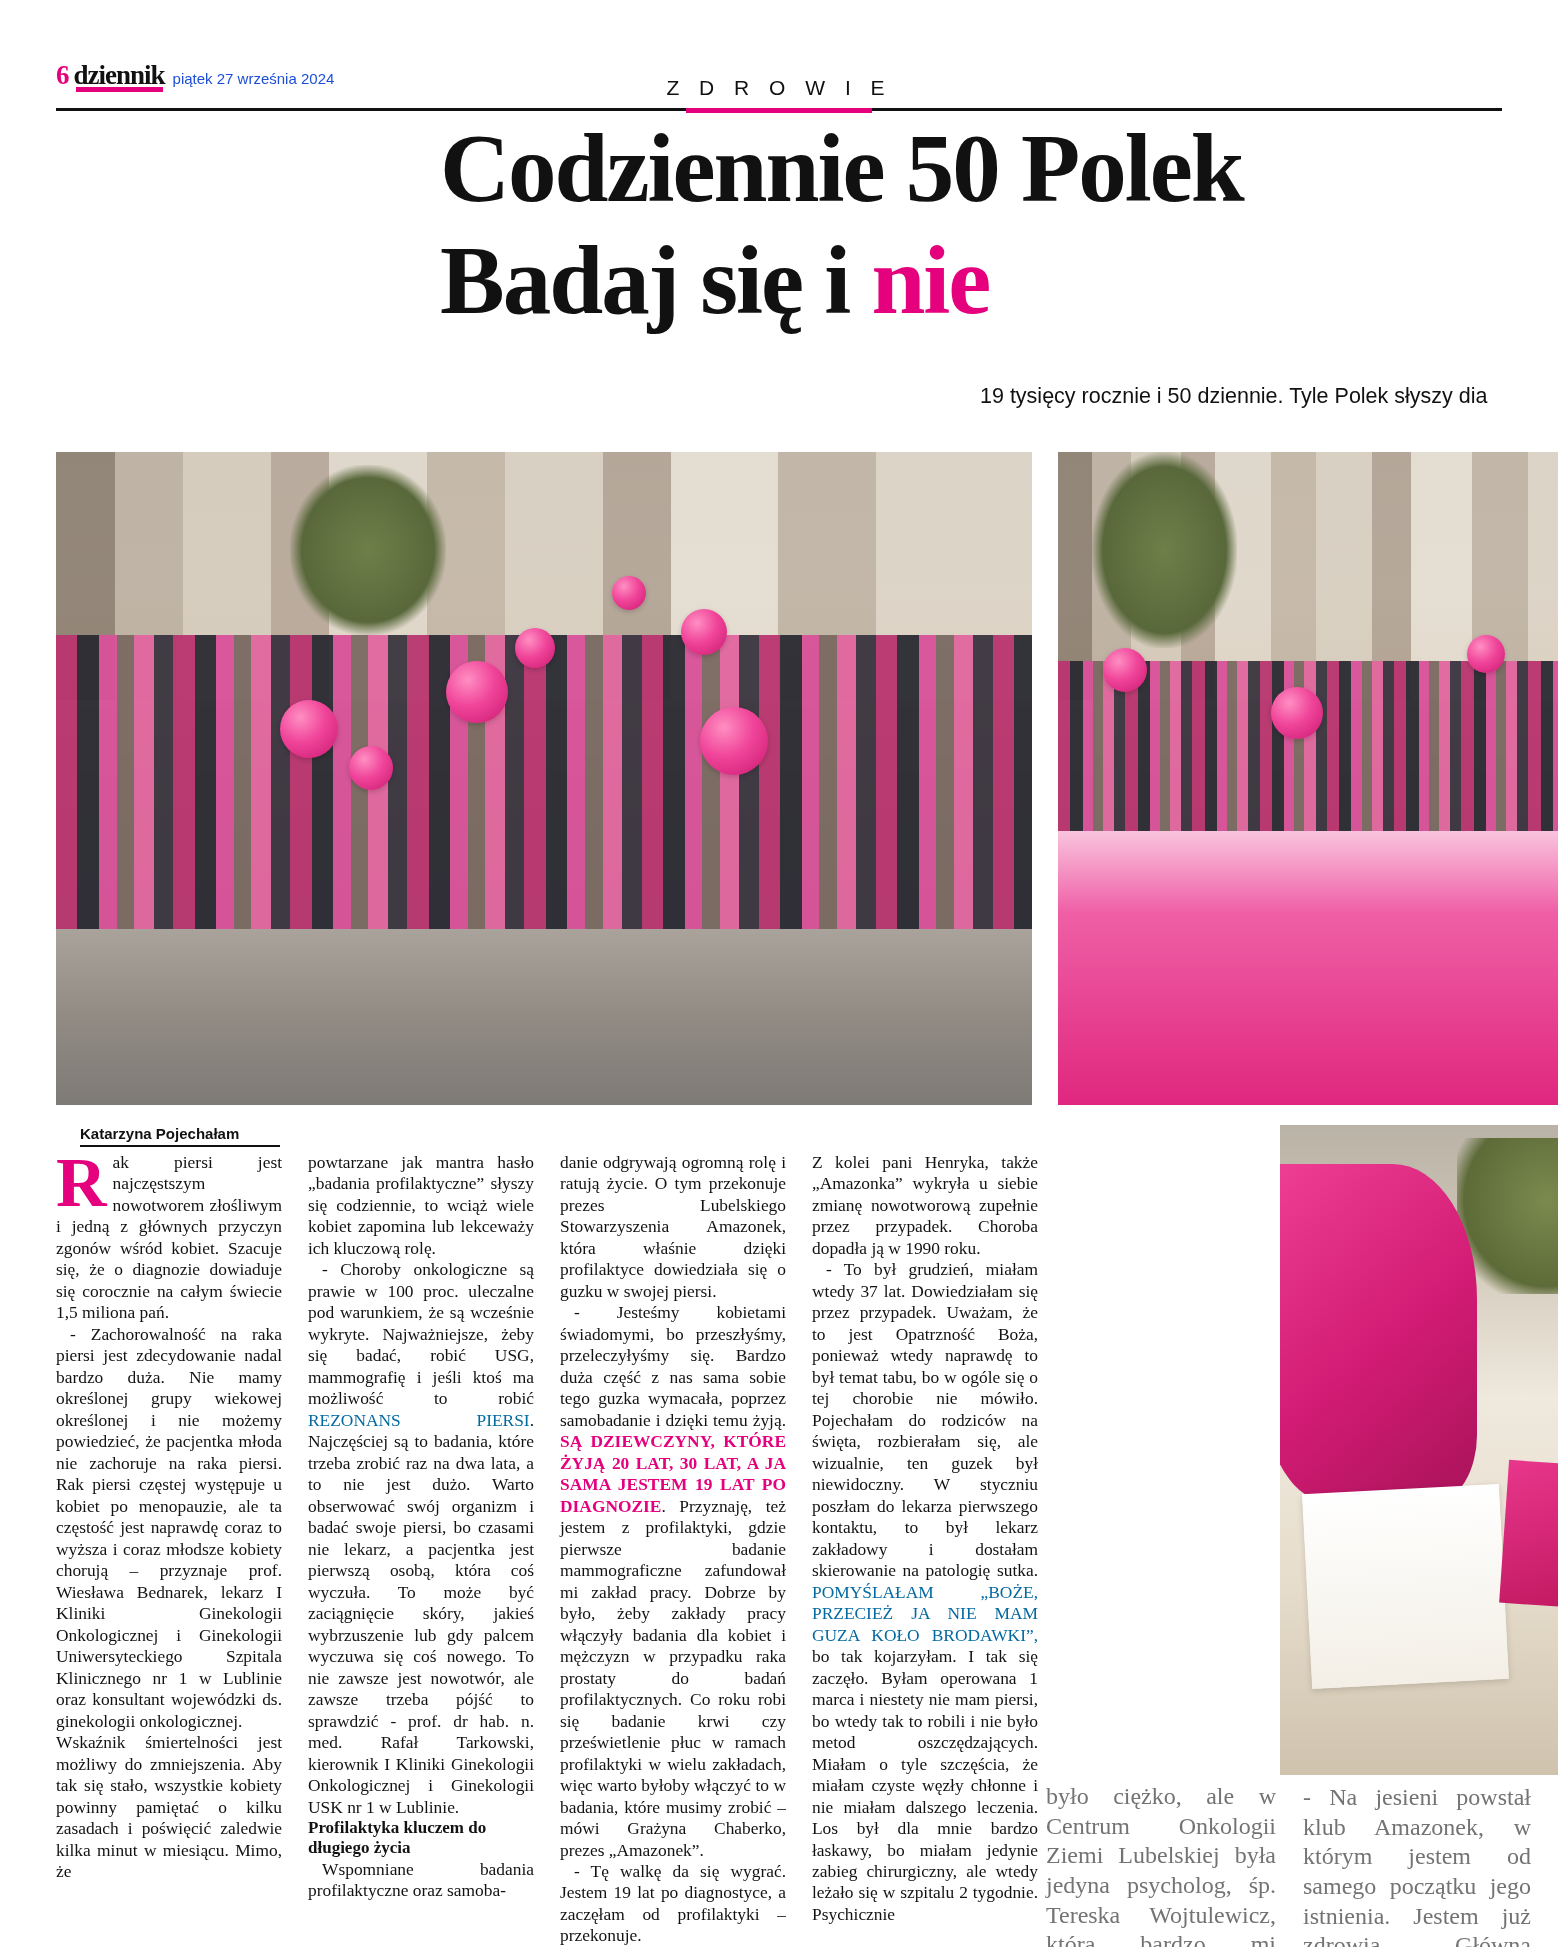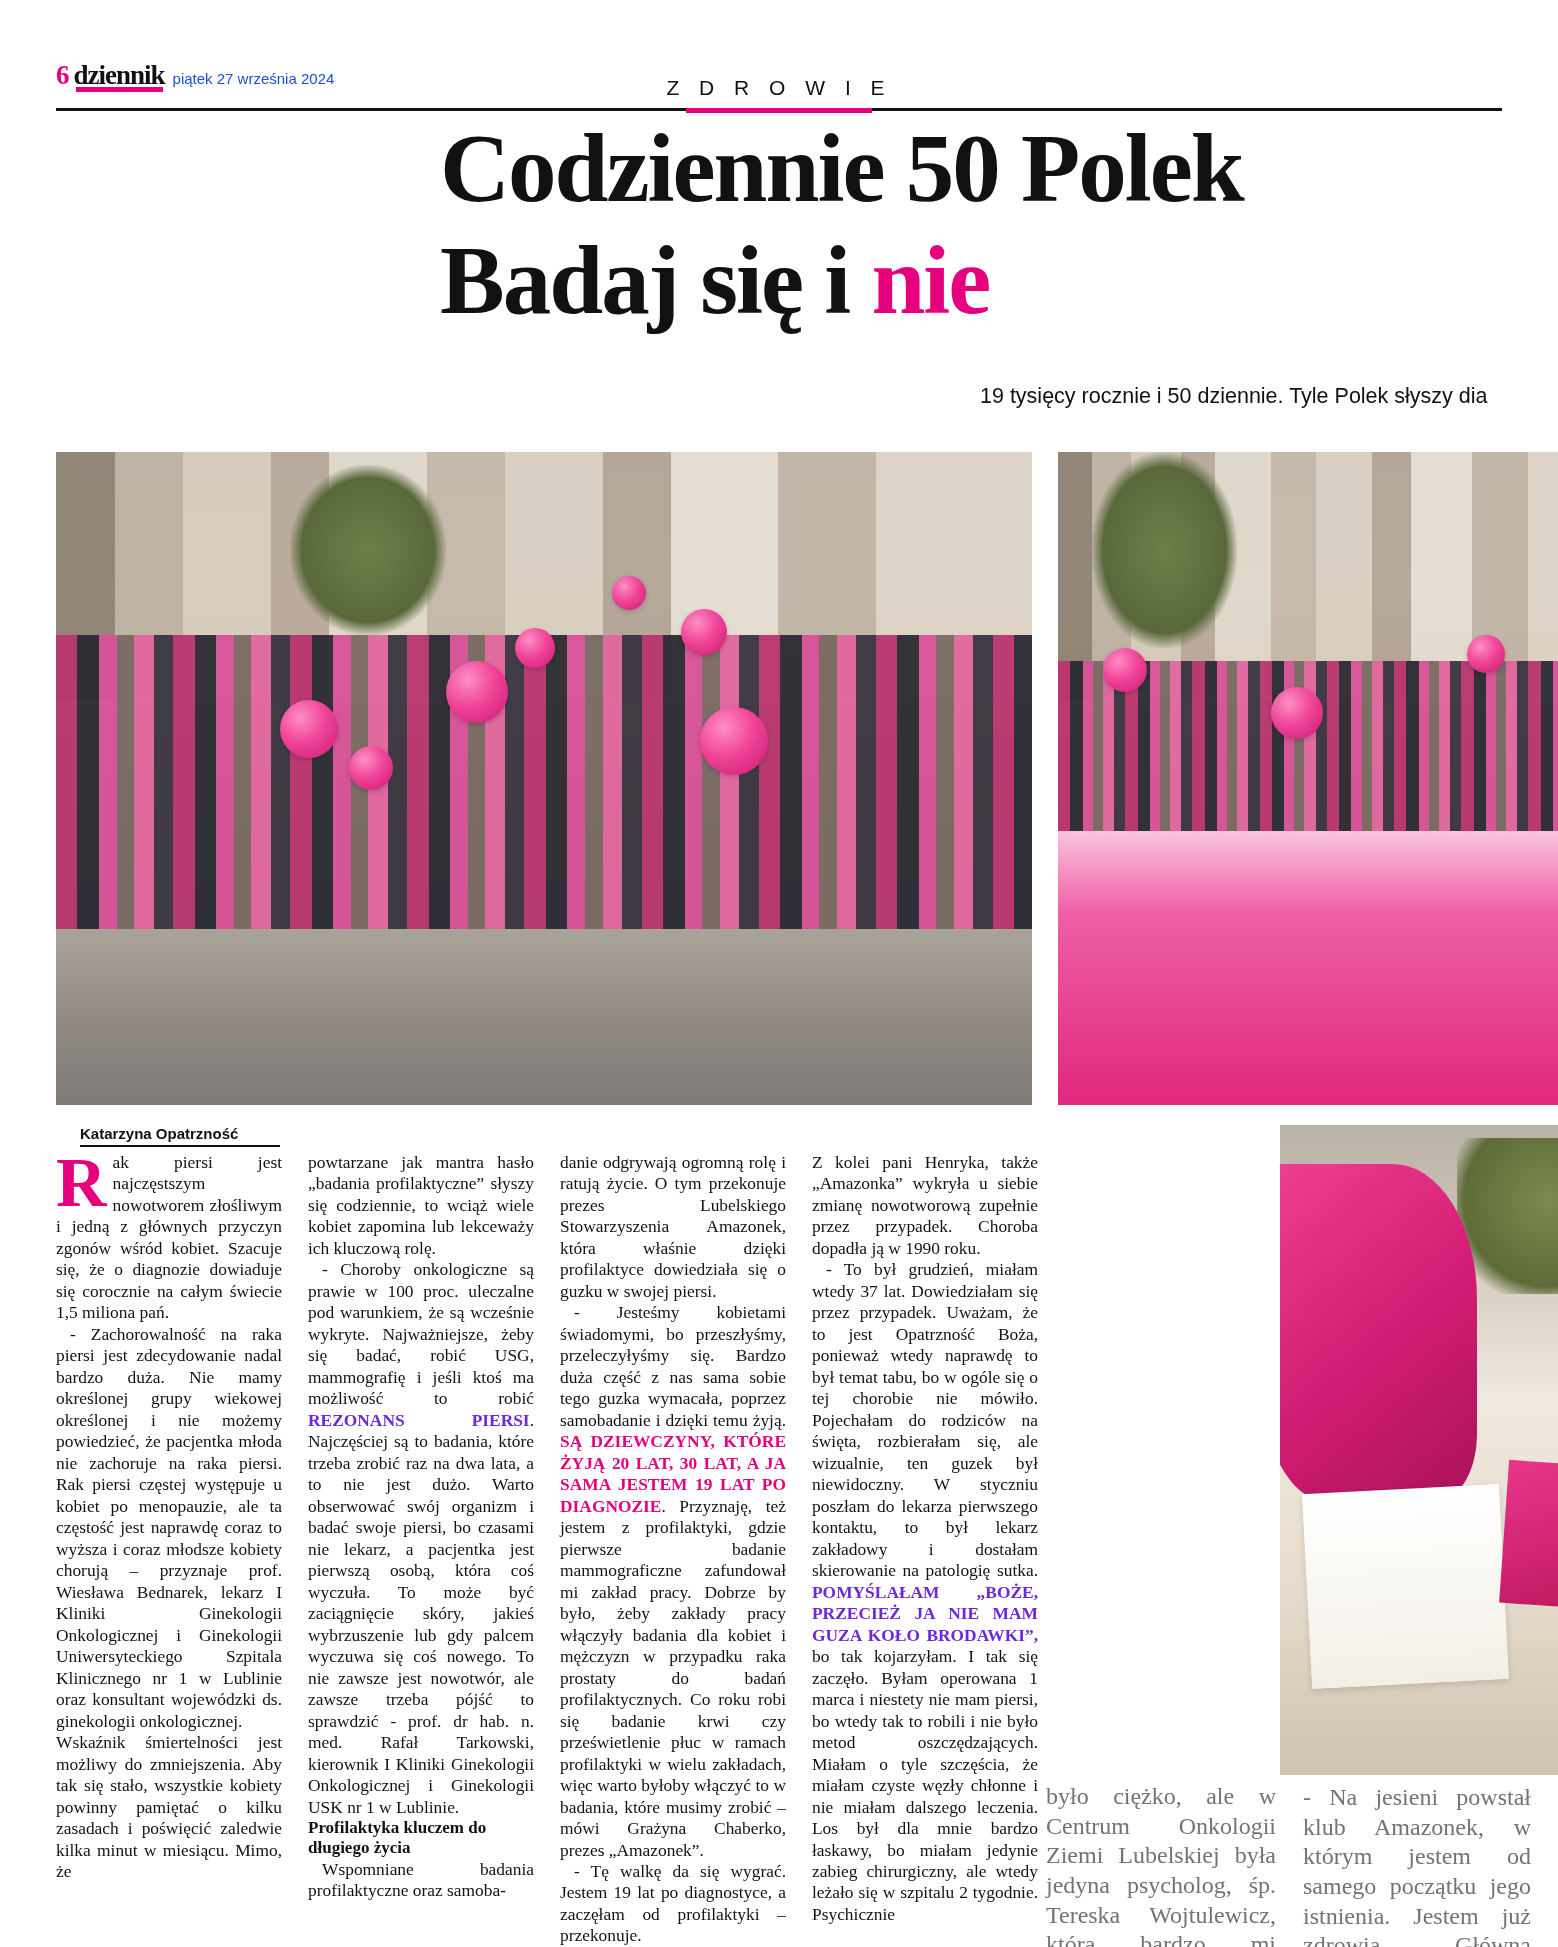--- a/index.html
+++ b/index.html
@@ -254,22 +254,22 @@
     float: left;
     font-family: "Liberation Serif", serif;
     font-size: 70px;
     line-height: 0.78;
     font-weight: bold;
     color: #e5007d;
     padding-right: 6px;
     margin-top: 4px;
   }
   .hl {
-    color: #6d28d9;
-    font-weight: bold;
+    color: #0369a1;
+    font-weight: normal;
   }
   .hl-u {
     color: #e5007d;
     font-weight: bold;
   }
   .subhead {
     font-family: Liberation Serif, serif;
     font-weight: bold;
     font-size: 17px;
     line-height: 1.2;
@@ -344,21 +344,21 @@
 
   <div class="photo photo-bottom-right">
     <div class="ph-table"></div>
     <div class="ph-leaf"></div>
     <div class="ph-cloth"></div>
     <div class="ph-papers"></div>
     <div class="ph-pink-card"></div>
 
   </div>
 
-  <div class="byline">Katarzyna Opatrzność</div>
+  <div class="byline">Katarzyna Pojechałam</div>
 
   <div class="columns">
 
     <div class="col">
       <p class="first dropcap-para"><span class="dropcap">R</span><span>ak piersi jest najczęstszym nowotworem złośliwym i jedną z głównych przyczyn zgonów wśród kobiet. Szacuje się, że o diagnozie dowiaduje się corocznie na całym świecie 1,5 miliona pań.</span></p>
       <p>- Zachorowalność na raka piersi jest zdecydowanie nadal bardzo duża. Nie mamy określonej grupy wiekowej określonej i nie możemy powiedzieć, że pacjentka młoda nie zachoruje na raka piersi. Rak piersi częstej występuje u kobiet po menopauzie, ale ta częstość jest naprawdę coraz to wyższa i coraz młodsze kobiety chorują – przyznaje prof. Wiesława Bednarek, lekarz I Kliniki Ginekologii Onkologicznej i Ginekologii Uniwersyteckiego Szpitala Klinicznego nr 1 w Lublinie oraz konsultant wojewódzki ds. ginekologii onkologicznej.</p>
       <p class="first">Wskaźnik śmiertelności jest możliwy do zmniejszenia. Aby tak się stało, wszystkie kobiety powinny pamiętać o kilku zasadach i poświęcić zaledwie kilka minut w miesiącu. Mimo, że</p>
     </div>
 
     <div class="col">

